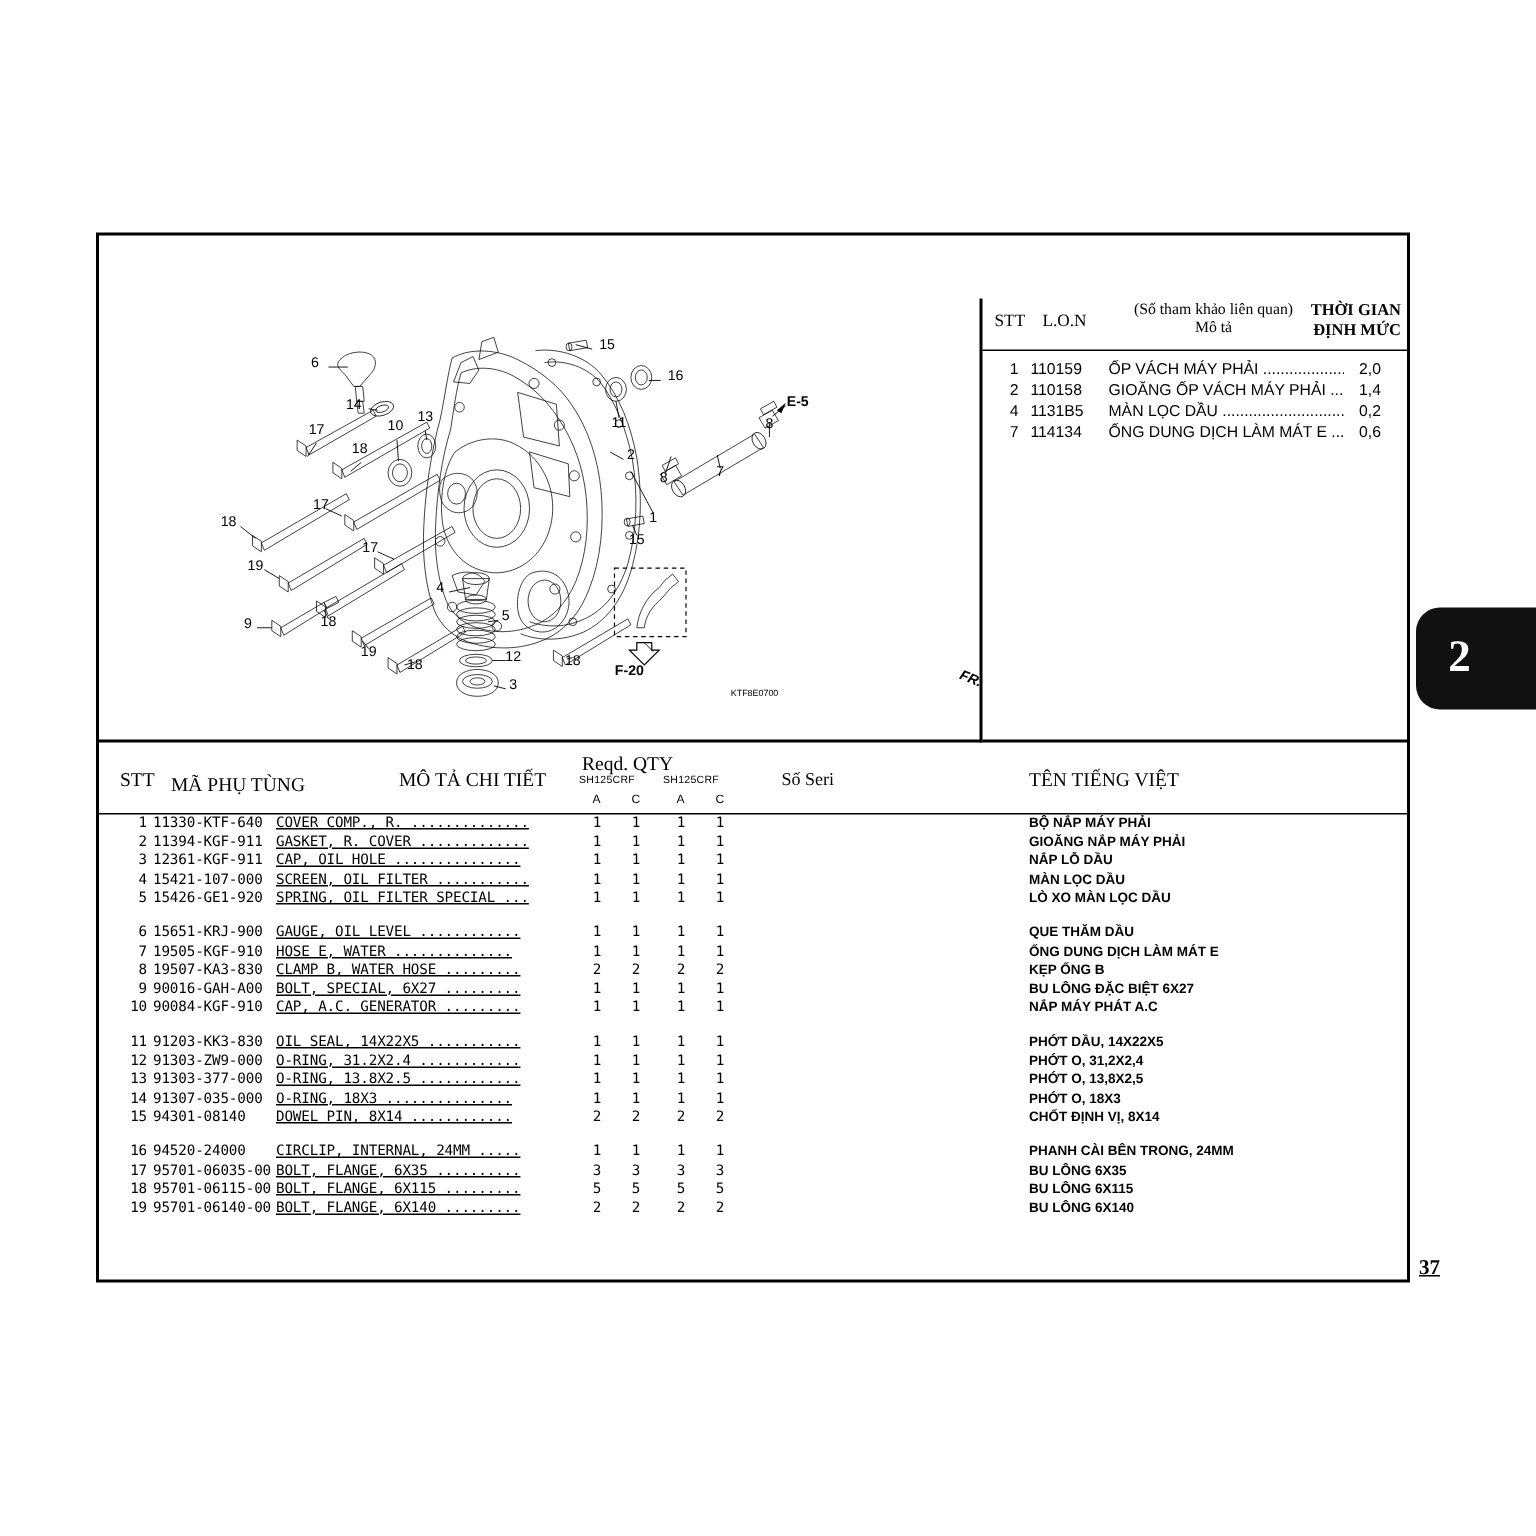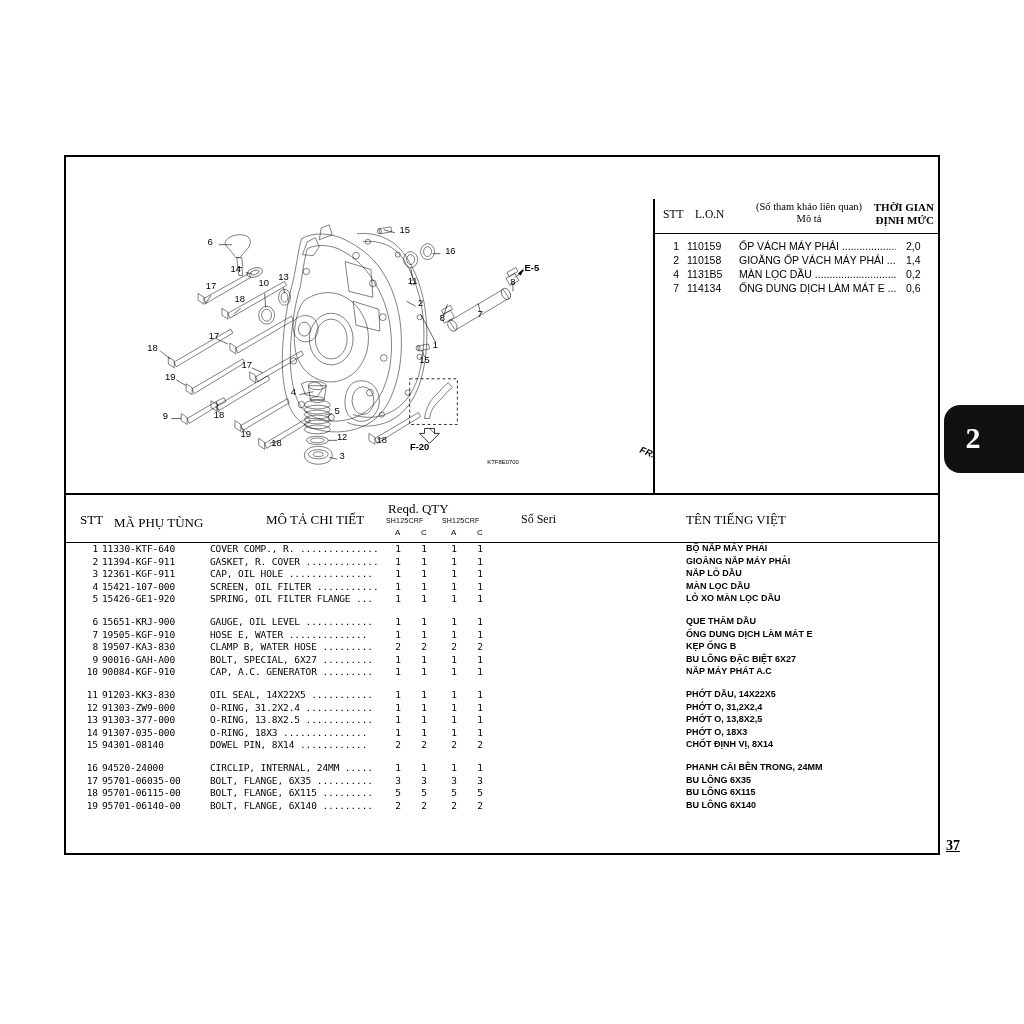--- a/index.html
+++ b/index.html
@@ -187,21 +187,21 @@
     height: 12.6px;
     font-size: 10px;
   }
   .mono {
     font-family: "DejaVu Sans Mono", monospace;
     font-size: 9.5px;
     letter-spacing: -0.1px;
   }
   .p-stt  { position:absolute; left: 8px;  width: 24px; text-align:right; }
   .p-code { position:absolute; left: 36px; }
-  .p-desc { position:absolute; left: 144px; width: 200px; white-space:nowrap; overflow:hidden; }
+  .p-desc { position:absolute; left: 118px; width: 200px; white-space:nowrap; overflow:hidden;text-decoration:underline; }
   .p-q    { position:absolute; width: 14px; text-align:center; }
   .p-q1 { left: 325px; } .p-q2 { left: 351px; }
   .p-q3 { left: 381px; } .p-q4 { left: 407px; }
   .p-viet {
     position:absolute; left: 620px; right: 6px;
     font-family: "Liberation Sans", sans-serif;
     font-size: 9px;
     white-space: nowrap;
     font-weight: bold;
   }
@@ -597,21 +597,21 @@
           <span class="p-desc mono">SCREEN, OIL FILTER ...........</span>
           <span class="p-q p-q1 mono">1</span>
           <span class="p-q p-q2 mono">1</span>
           <span class="p-q p-q3 mono">1</span>
           <span class="p-q p-q4 mono">1</span>
           <span class="p-viet">MÀN LỌC DẦU</span>
         </div>
         <div class="part-row">
           <span class="p-stt mono">5</span>
           <span class="p-code mono">15426-GE1-920</span>
-          <span class="p-desc mono">SPRING, OIL FILTER FLANGE ...</span>
+          <span class="p-desc mono">SPRING, OIL FILTER SPECIAL ...</span>
           <span class="p-q p-q1 mono">1</span>
           <span class="p-q p-q2 mono">1</span>
           <span class="p-q p-q3 mono">1</span>
           <span class="p-q p-q4 mono">1</span>
           <span class="p-viet">LÒ XO MÀN LỌC DẦU</span>
         </div>
       </div>
       <div class="part-group">
         <div class="part-row">
           <span class="p-stt mono">6</span>

